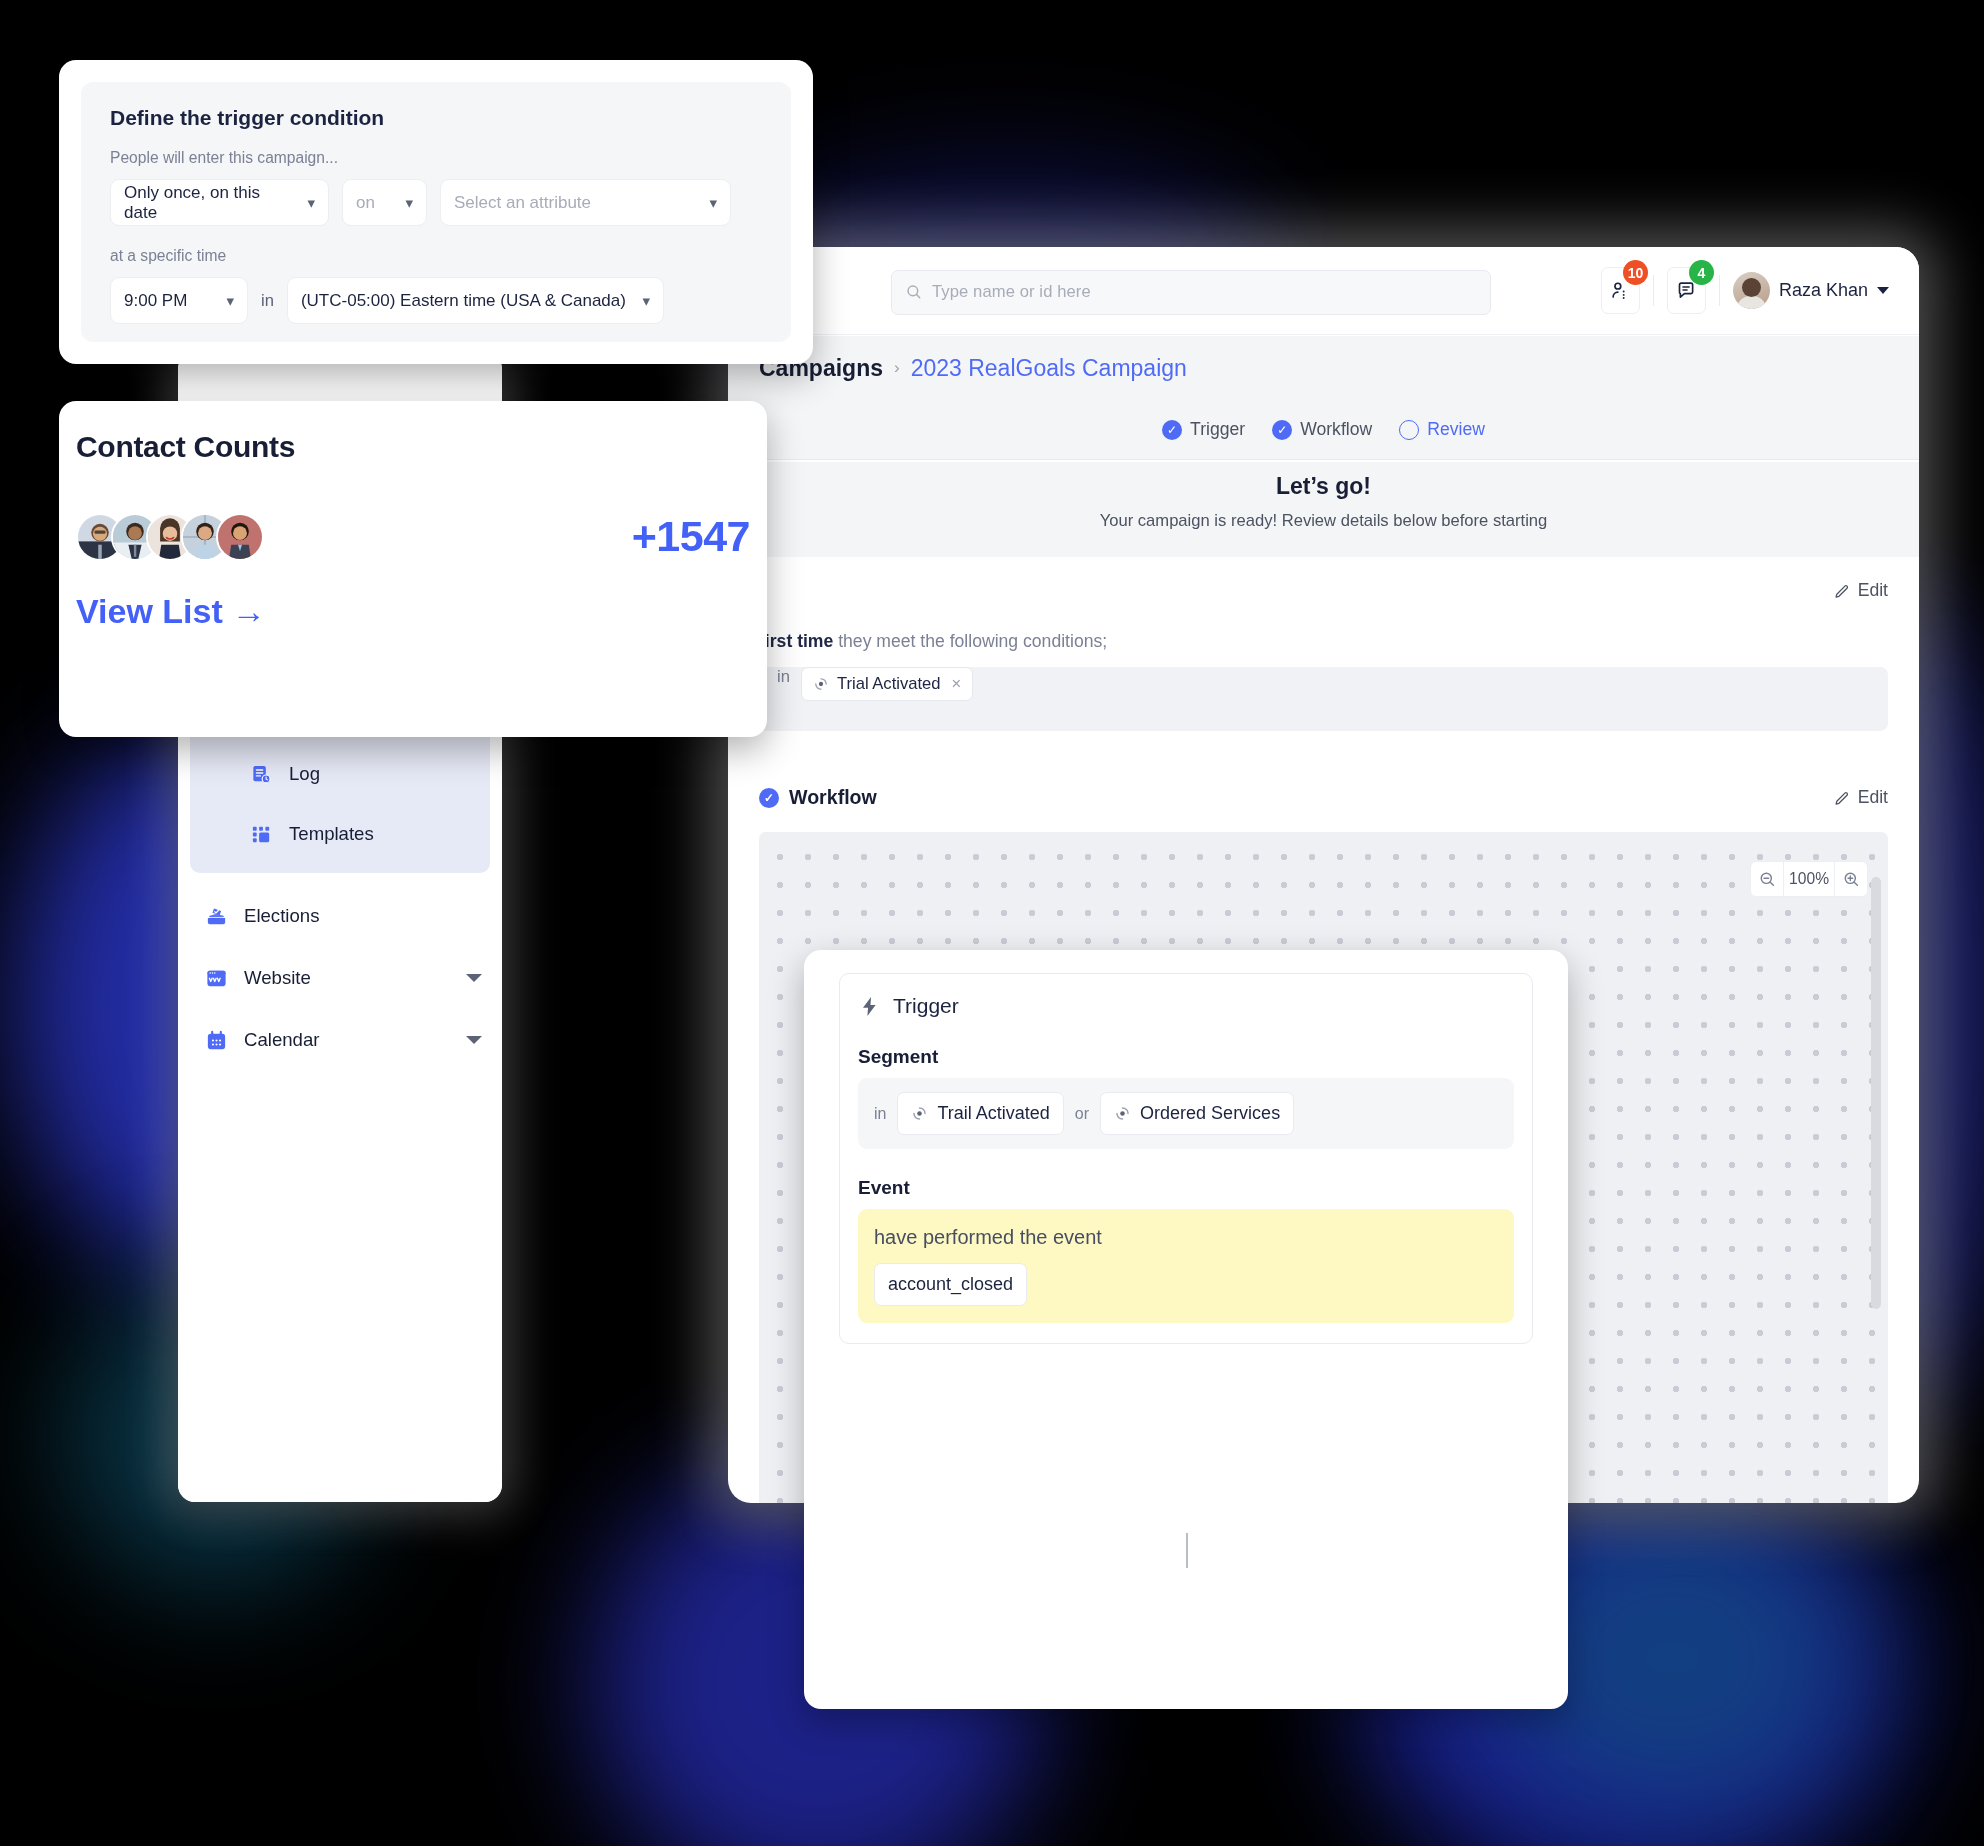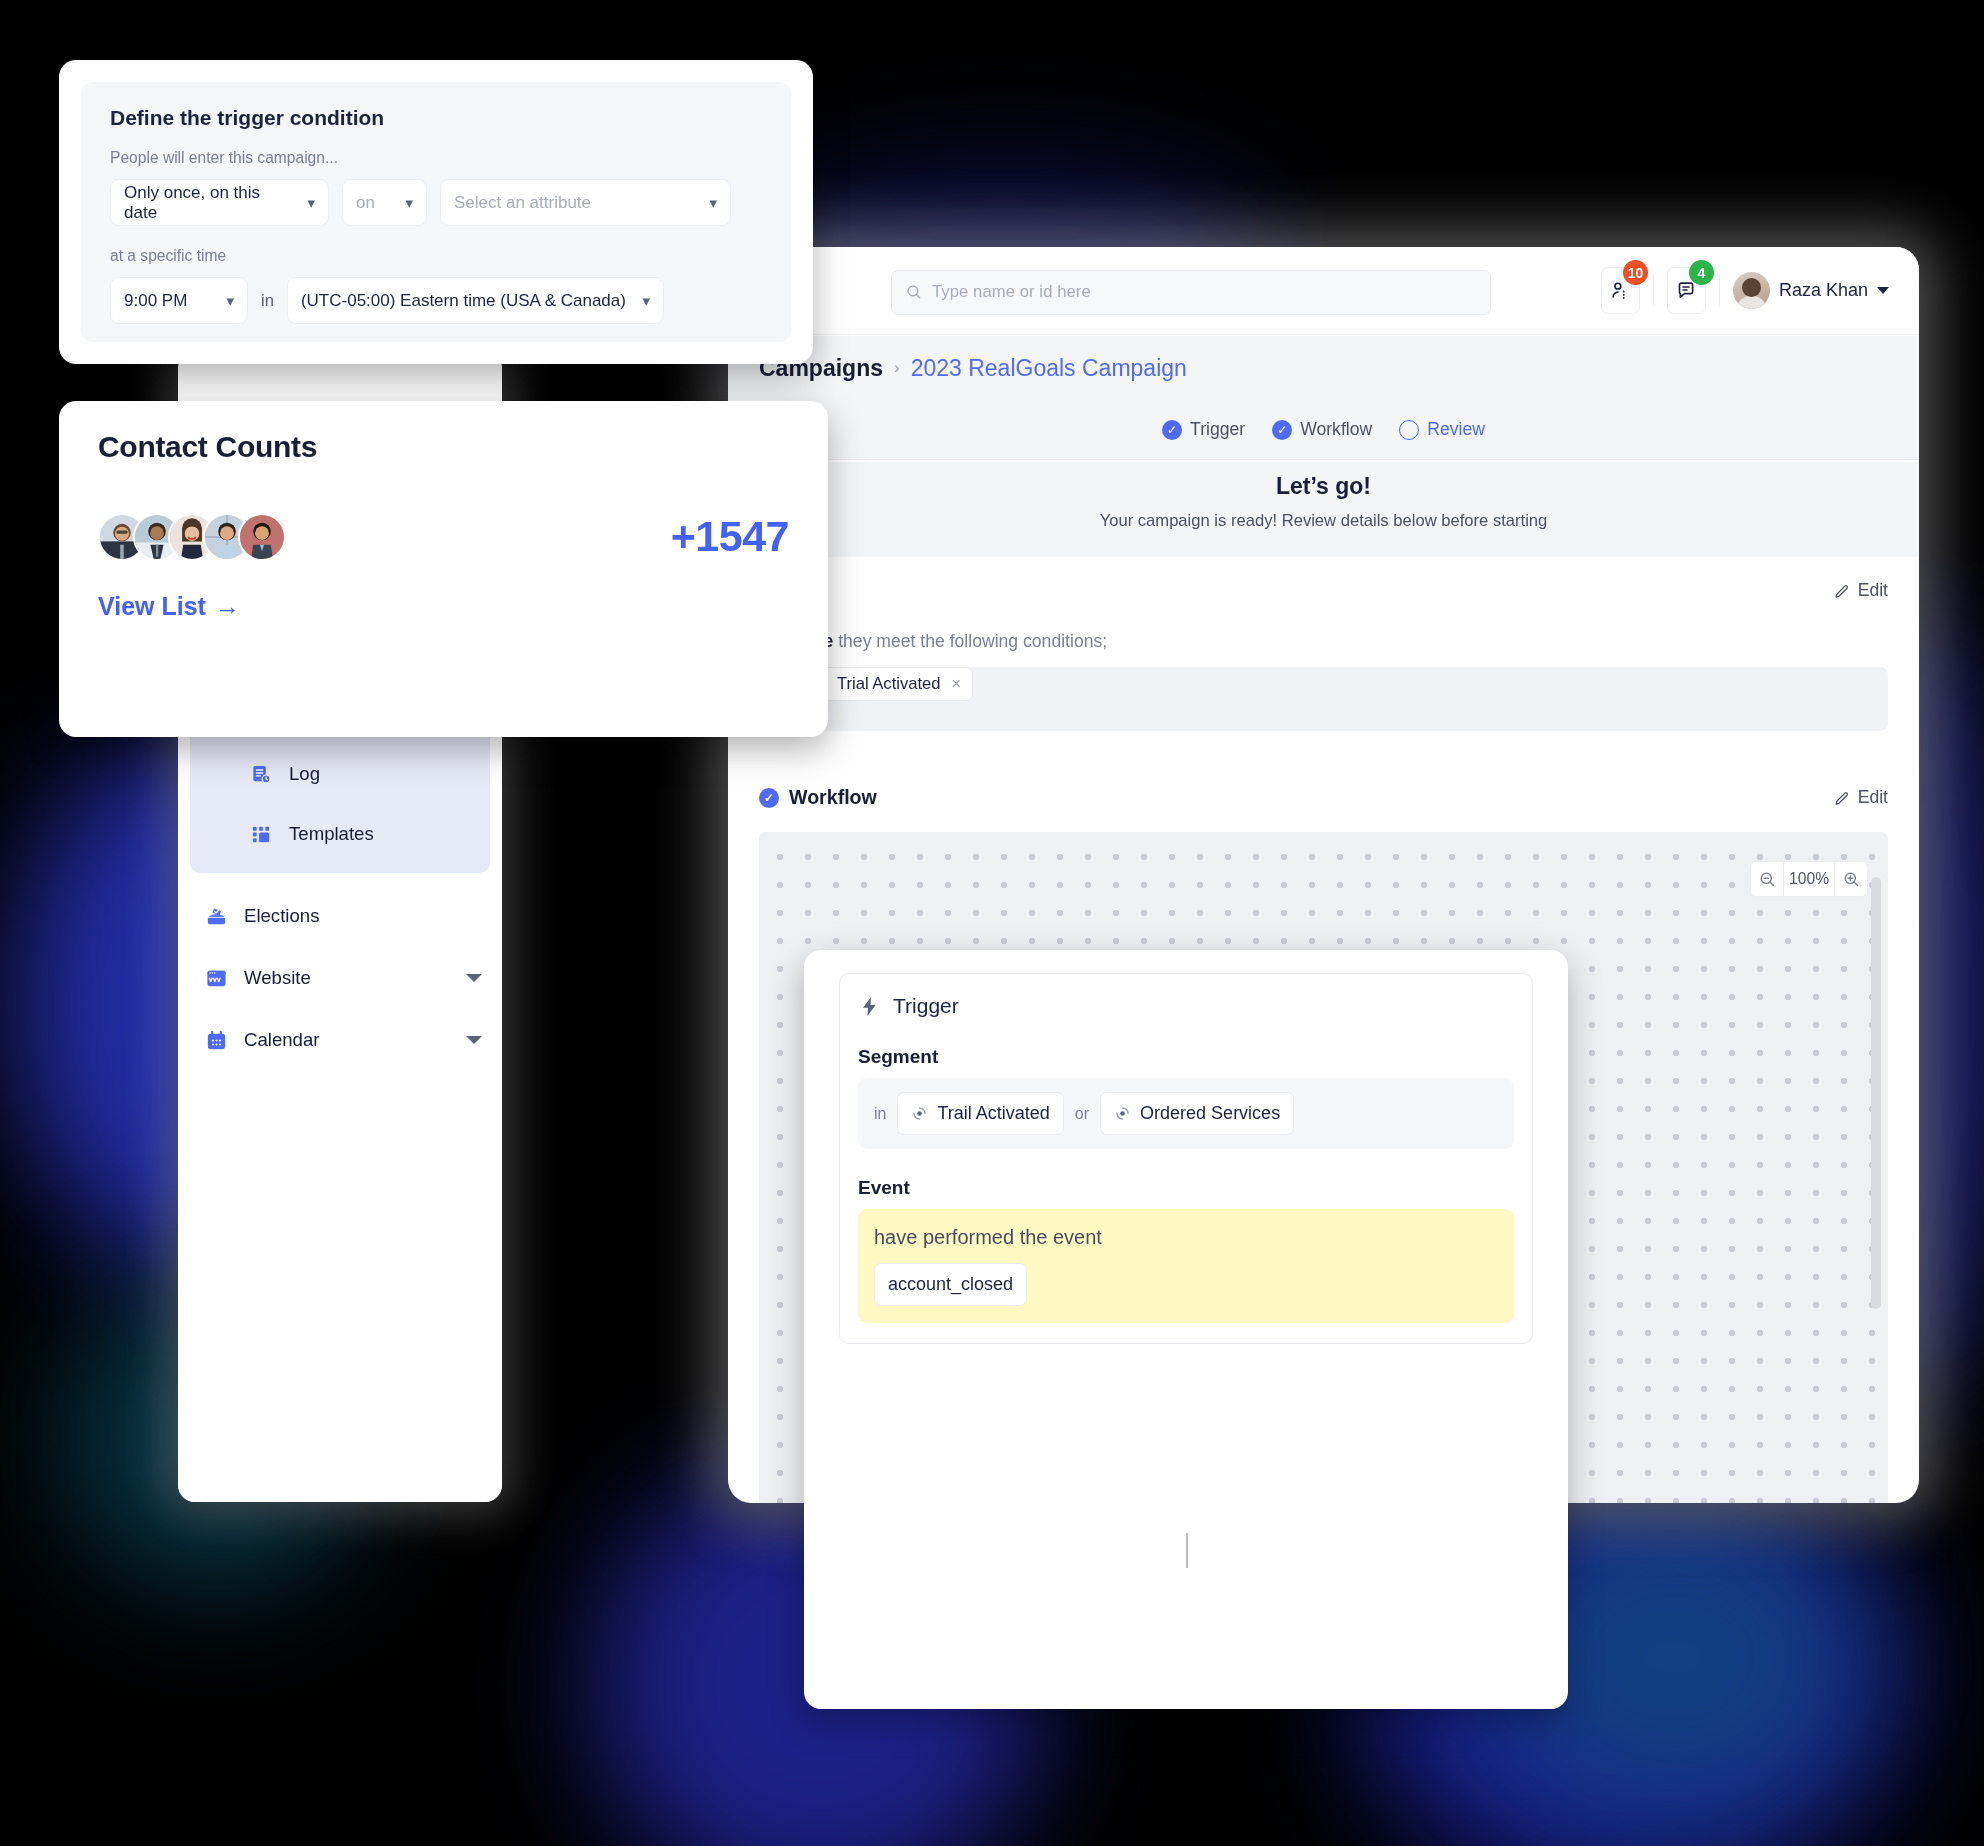--- a/index.html
+++ b/index.html
@@ -145,32 +145,32 @@
     display:flex; align-items:center; justify-content:space-between; padding:0 13px;
     font-size:17px; color:#1b2340;
   }
   .sel.ph { color:#a7acb8; }
   .sel-chev { margin-left:13px; color:#5c6377; font-size:15px; }
   .ct-sub2 { font-size:15.6px; color:#7b8194; margin-top:21px; }
   .inword { font-size:16.6px; color:#5c6377; }
 
   
   .card-contacts {
-    position:absolute; left:59px; top:401px; width:769px; height:336px;
+    position:absolute; left:59px; top:401px; width:708px; height:336px;
     background:#fff; border-radius:17px; box-shadow:0 13px 35px rgba(0,0,0,.30);
-    padding:29px 39px;
+    padding:29px 17px;
   }
   .cc-title { font-size:30px; font-weight:700; color:#171e35; letter-spacing:-0.3px; }
   .cc-mid { display:flex; align-items:center; justify-content:space-between; margin-top:48px; }
   .stack { display:flex; }
   .stack .av { width:48px; height:48px; border-radius:50%; border:2.5px solid #fff; margin-left:-13px;
                overflow:hidden; position:relative; flex:none; }
   .stack .av:first-child { margin-left:0; }
   .cc-count { font-size:43px; font-weight:700; color:#4361f7; letter-spacing:-0.5px; }
-  .cc-link { margin-top:31px; font-size:25px; font-weight:700; color:#4361f7; display:flex; align-items:center; gap:9px; }
+  .cc-link { margin-top:31px; font-size:34px; font-weight:700; color:#4361f7; display:flex; align-items:center; gap:9px; }
 
   
   .card-node {
     position:absolute; left:804px; top:950px; width:764px; height:759px;
     background:#fff; border-radius:17px; box-shadow:0 13px 35px rgba(0,0,0,.28);
     padding:23px 35px;
   }
   .node-box { border:1px solid #e9ebf0; border-radius:10px; padding:20px 18px; }
   .node-head { display:flex; align-items:center; gap:12px; font-size:21px; color:#1b2340; }
   .node-lbl { font-size:19px; font-weight:700; color:#171e35; margin-top:28px; }

